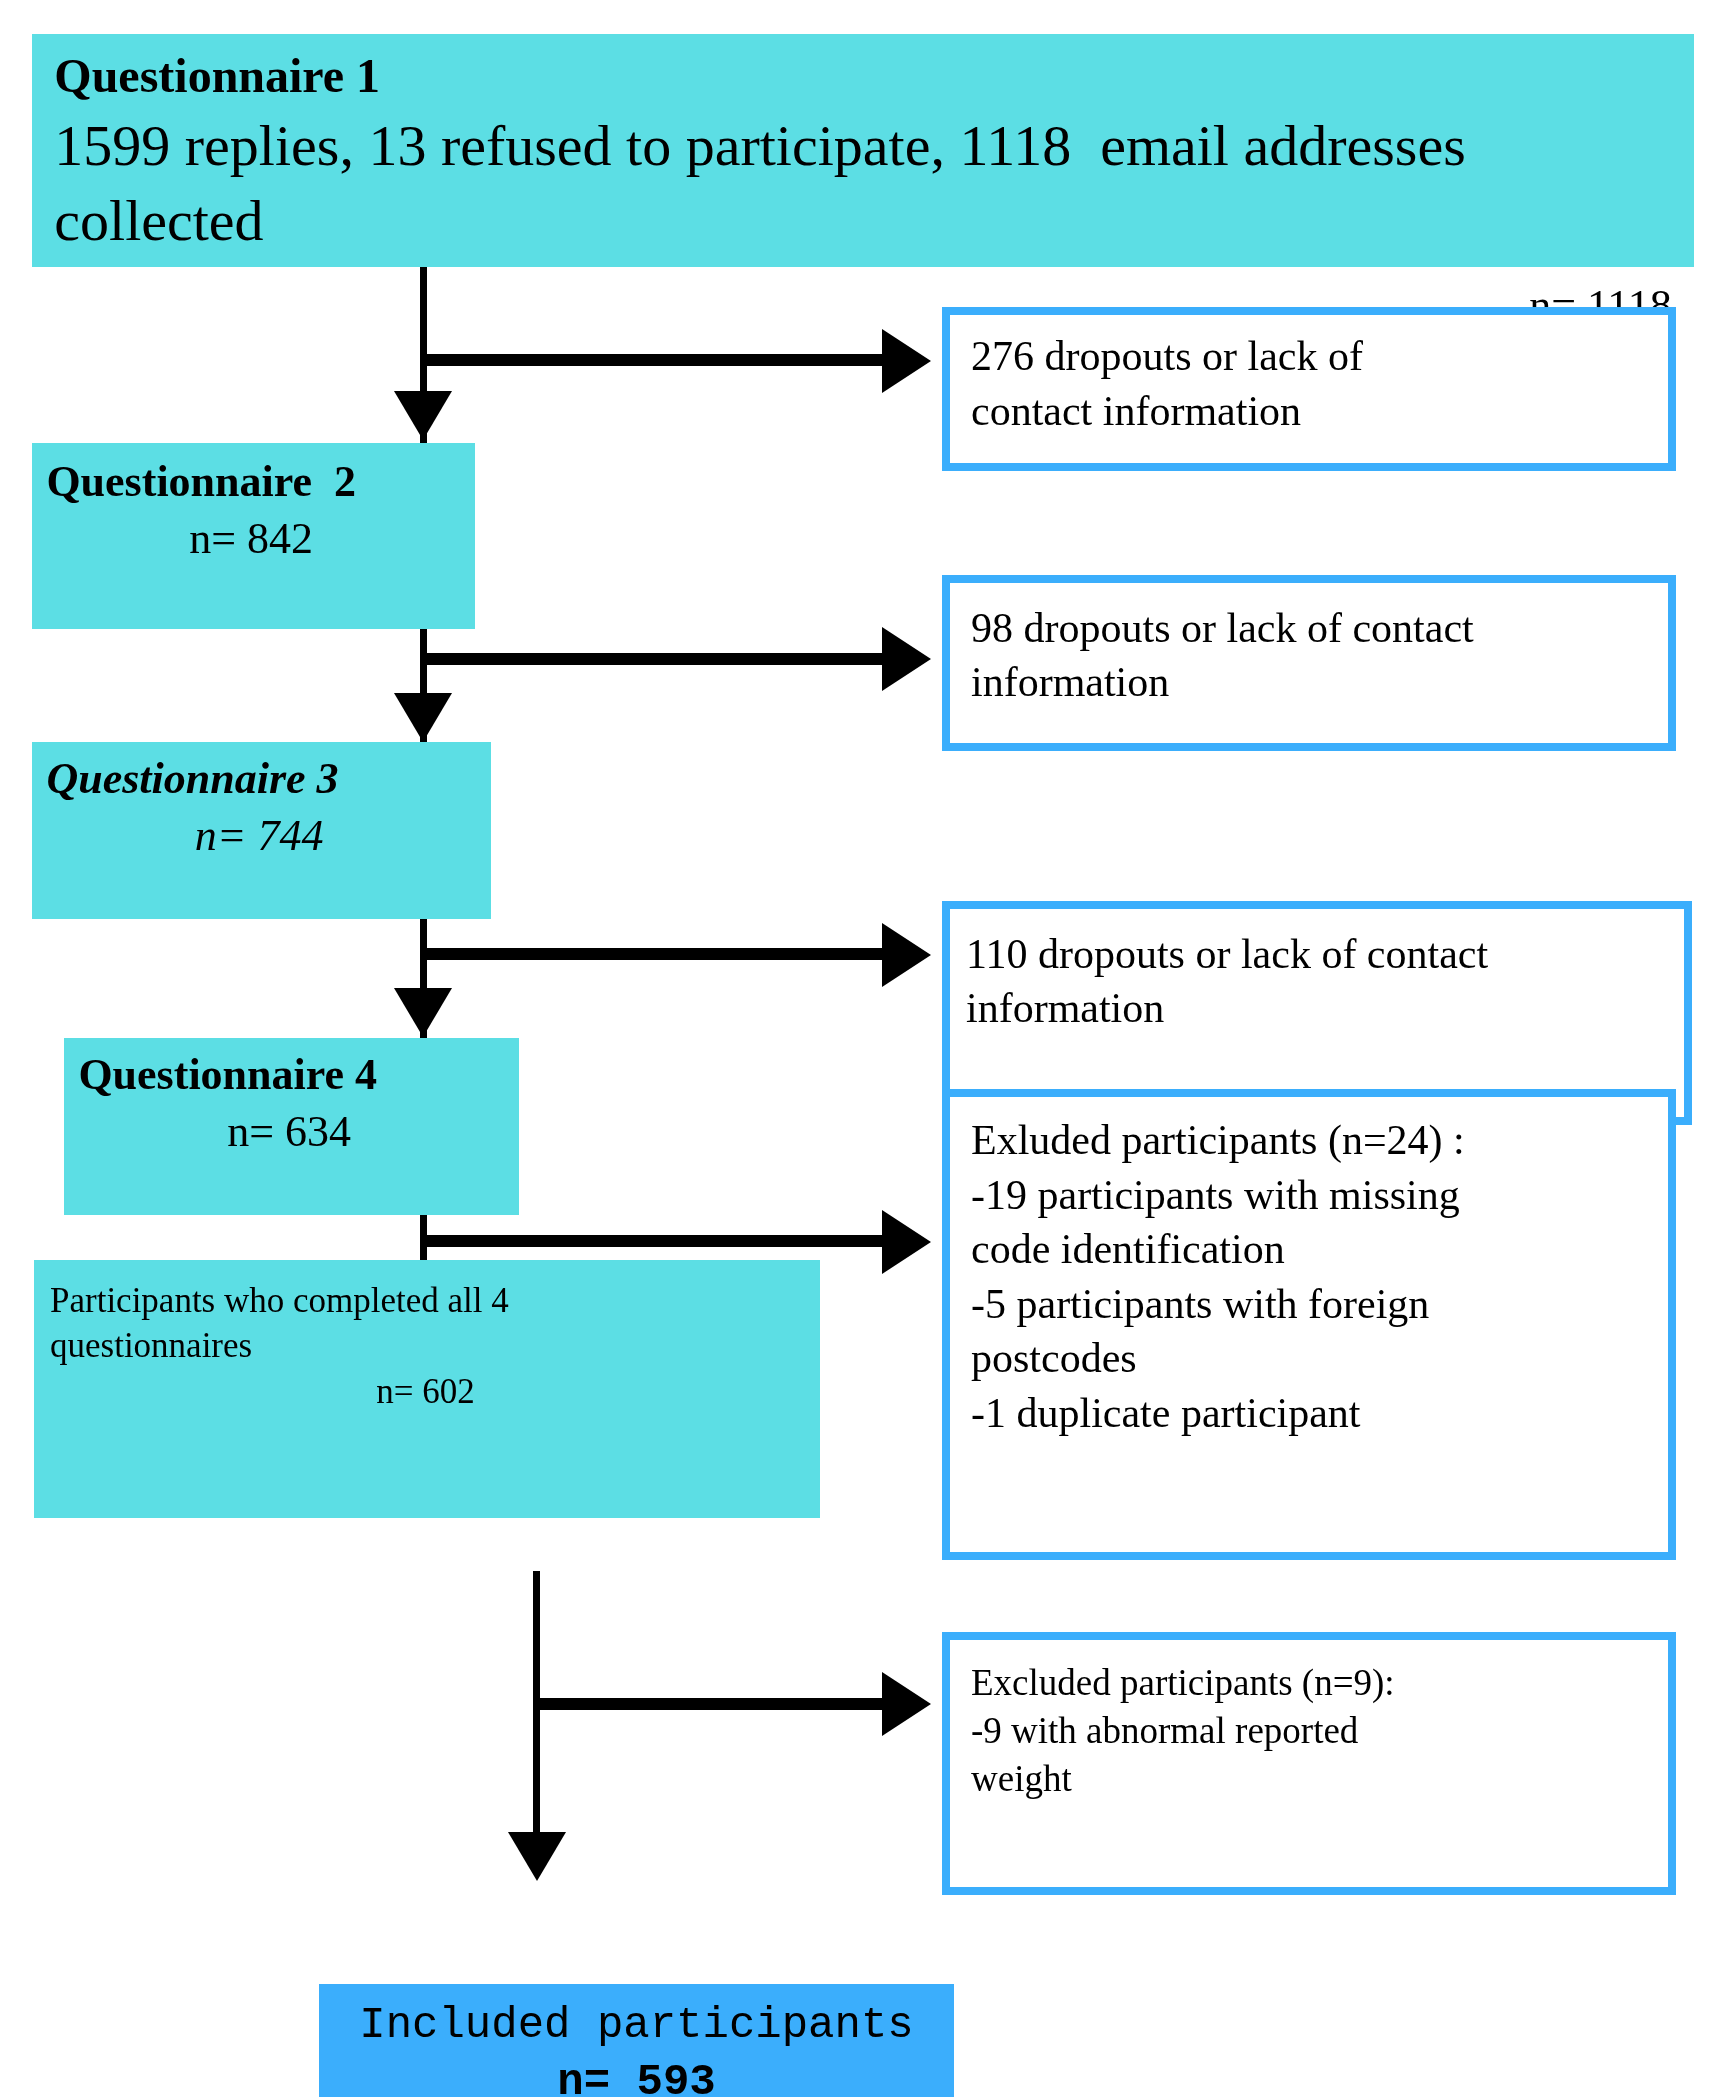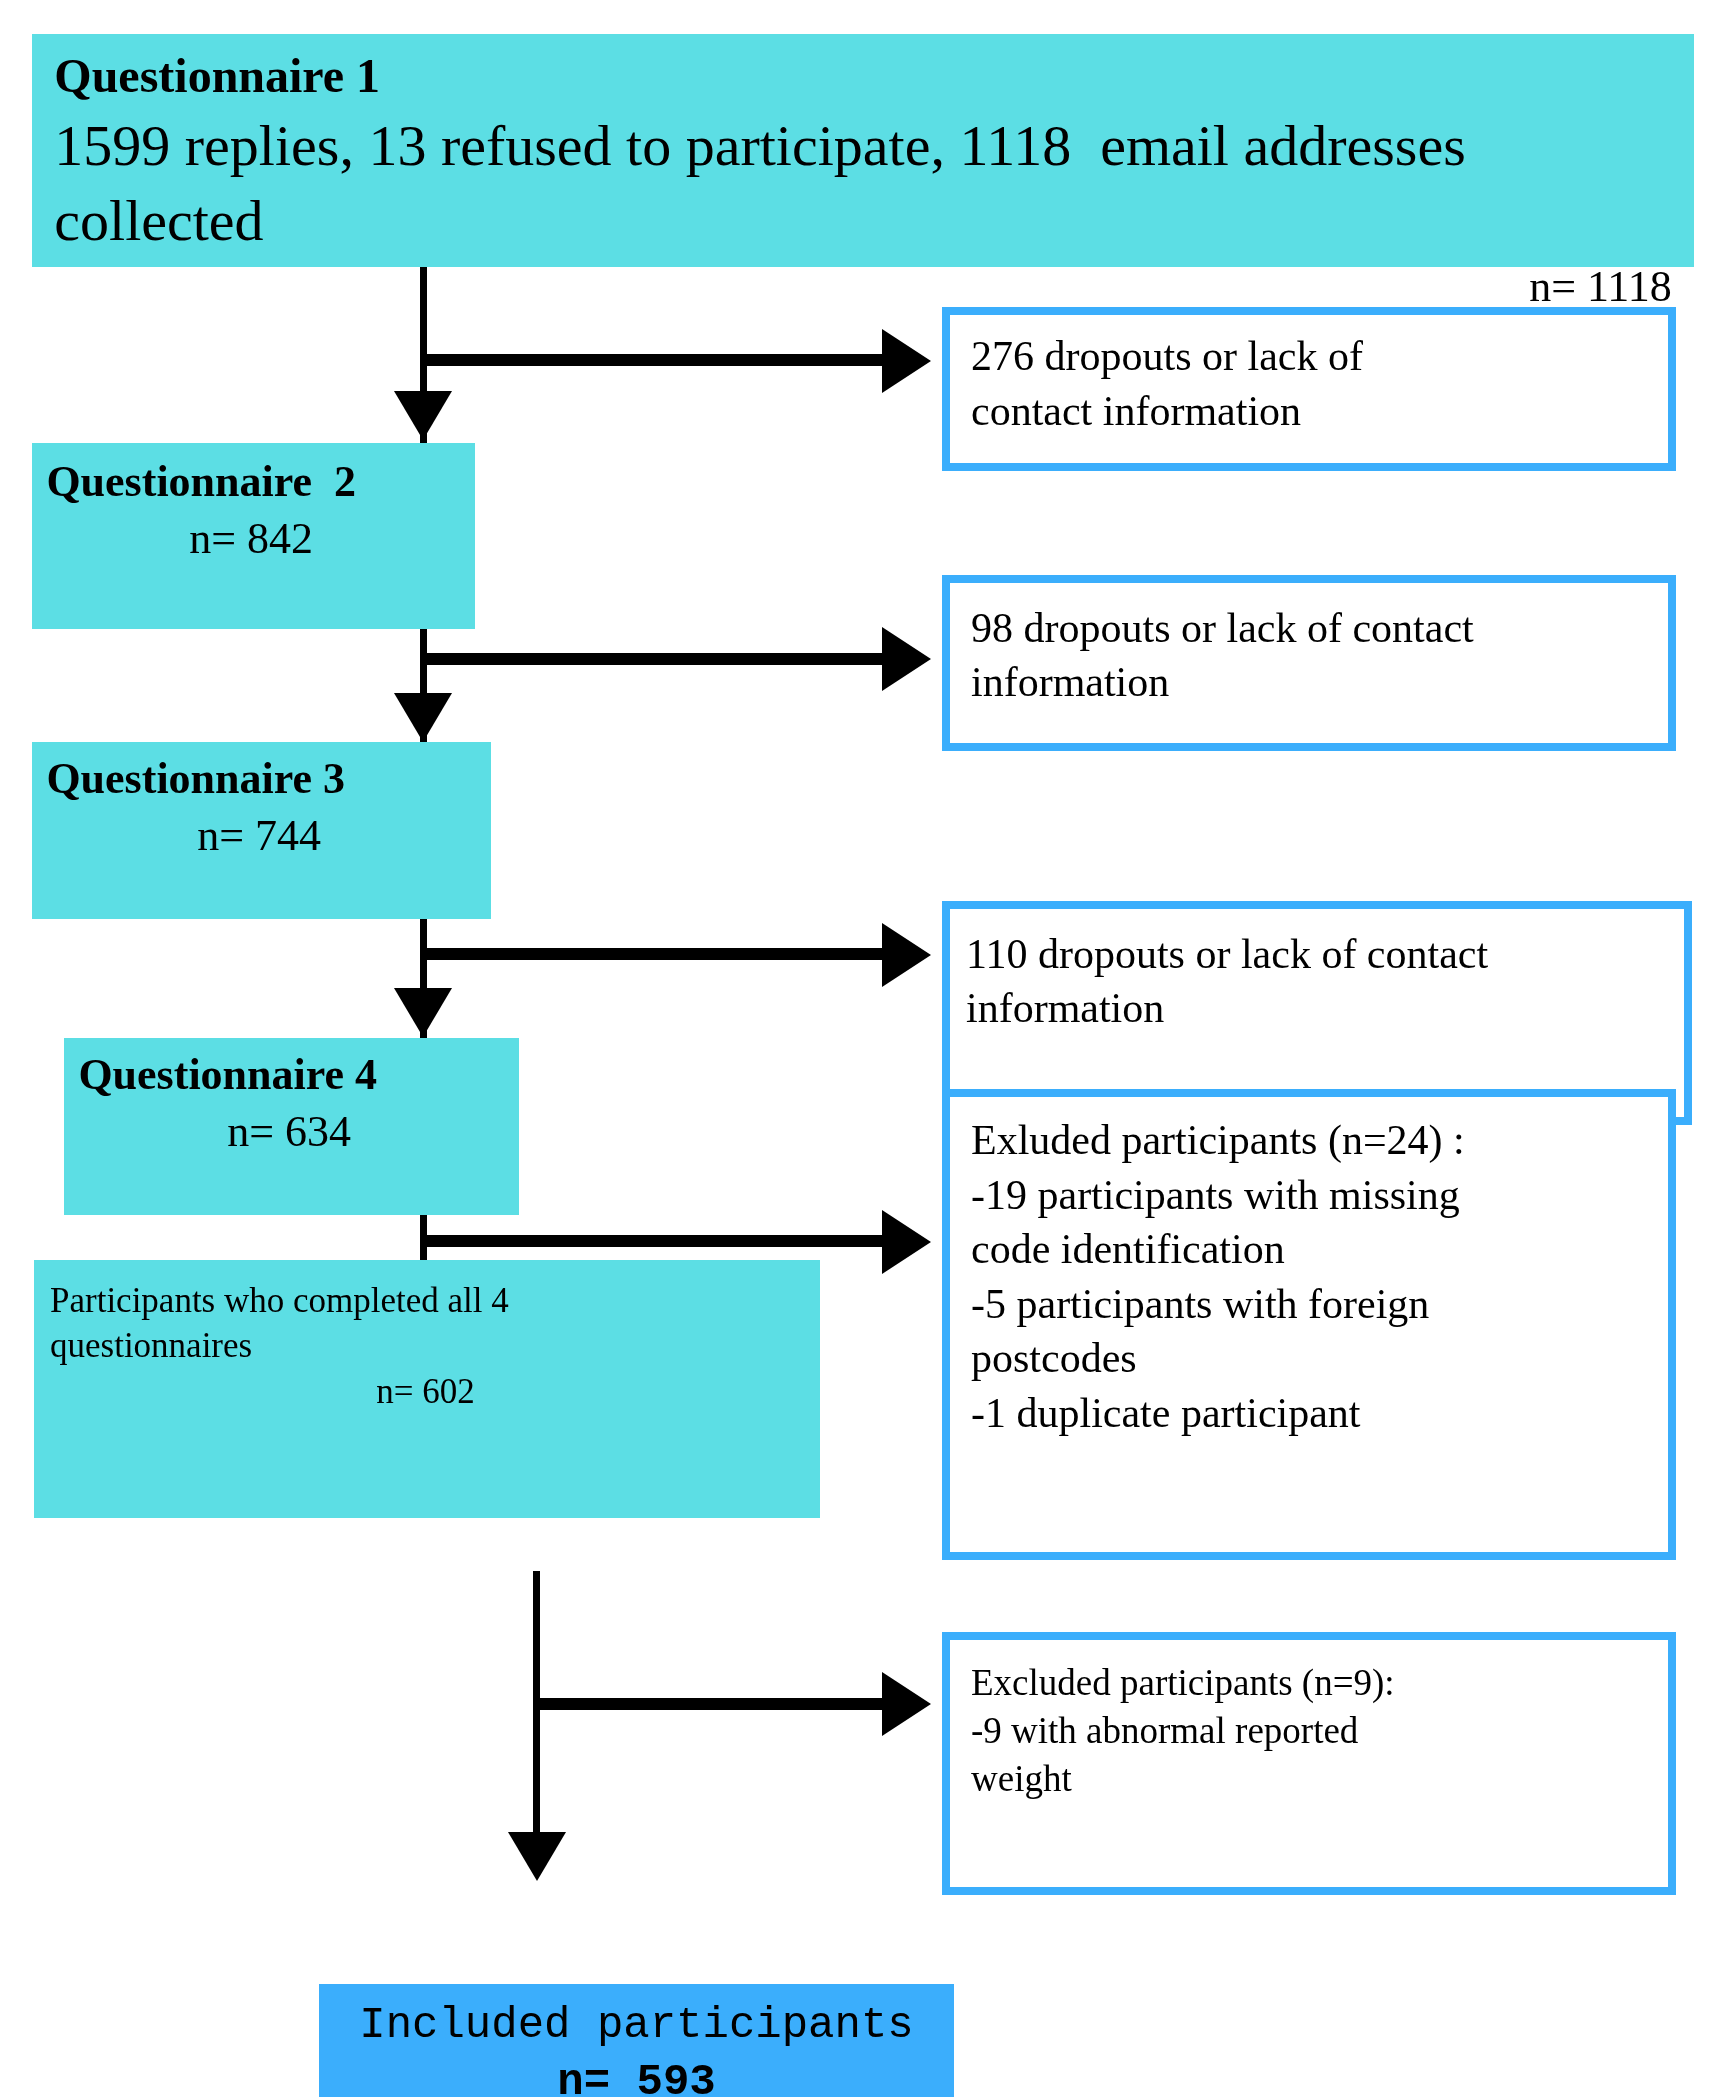--- a/index.html
+++ b/index.html
@@ -40,21 +40,21 @@
     box-shadow: inset 0 0 0 5.6px #ffffff;
   }
 
   .node .line {
     display: block;
     white-space: pre-wrap;
   }
 
   .bold { font-weight: bold; }
 
-  .ta-right { text-align: right; }
+  .ta-right { text-align: right; margin-top: 19px; }
   .ta-center { text-align: center; }
   .ta-left { text-align: left; }
 
   
   .vline {
     position: absolute;
     background: #000000;
     width: 7.2px;
   }
   .hline {
@@ -108,21 +108,21 @@
   <div class="vline" style="left:420px; top:629px; height:120px;"></div>
   <div class="arrow-down" style="left:394px; top:693px;"></div>
   <div class="hline" style="left:424px; top:653px; width:463px;"></div>
   <div class="arrow-right" style="left:882px; top:627px;"></div>
 
   <div class="node callout" style="left:942px; top:575px; width:734px; height:176px; padding:17.6px 21px; font-size:42px;">
     <span class="line">98 dropouts or lack of contact</span>
     <span class="line">information</span>
   </div>
 
-  <div class="node teal" style="left:32px; top:742px; width:459px; height:177px; padding:8px 19px 0 14.4px; font-size:44px;">
+  <div class="node teal" style="left:32px; top:742px; width:459px; height:177px; padding:8px 19px 0 14.4px; font-size:44px;font-style:italic;">
     <span class="line bold ta-left">Questionnaire 3</span>
     <span class="line ta-center">n= 744</span>
   </div>
 
   <div class="vline" style="left:420px; top:919px; height:124px;"></div>
   <div class="arrow-down" style="left:394px; top:988px;"></div>
   <div class="hline" style="left:424px; top:948px; width:463px;"></div>
   <div class="arrow-right" style="left:882px; top:923px;"></div>
 
   <div class="node callout" style="left:942px; top:870px; width:750px; height:224px; padding:17.6px 16px; font-size:42px;margin-top:31px;">

